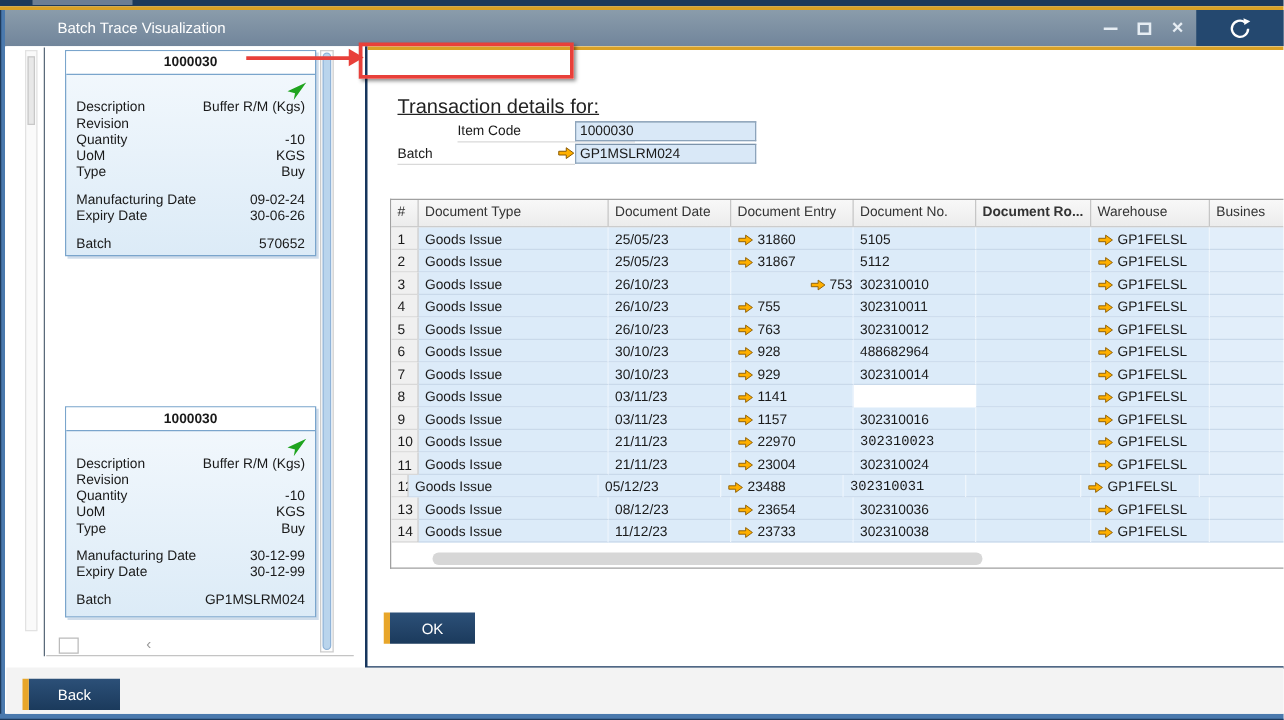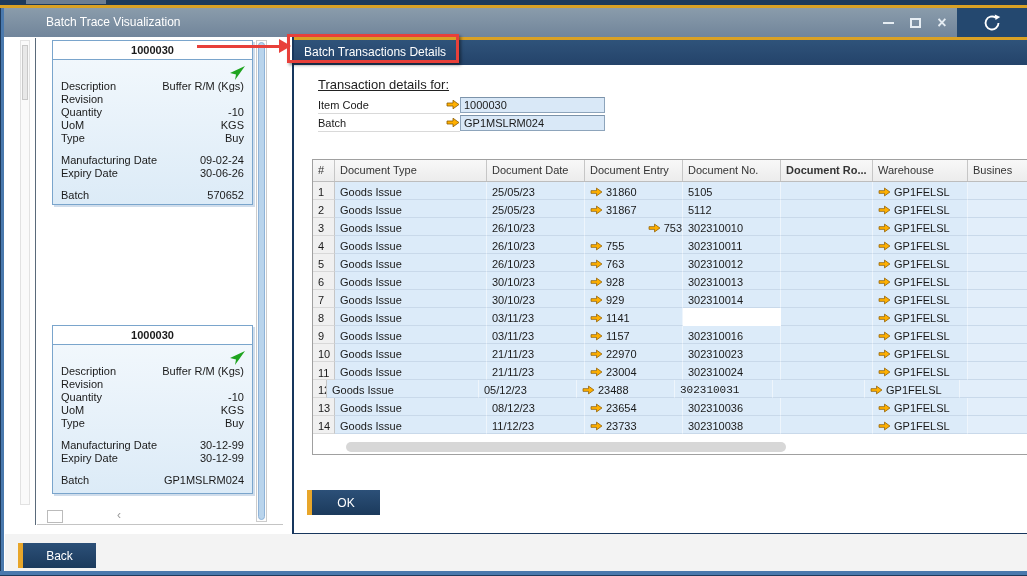--- a/index.html
+++ b/index.html
@@ -50,24 +50,24 @@
   .crow-gap { margin-top:9px; }
   .cl { white-space:nowrap;text-align:center; }
   .cv { white-space:nowrap; text-align:right; }
 
   
   .dialog { left:292px; top:37px; width:735px; height:498px; background:#fff;
     border-left:2px solid #17365D; border-bottom:2px solid #17365D; overflow:hidden; }
   .dlg-orange-top { left:0; top:0; width:733px; height:3px; background:#D9A125; }
   .dlg-header { left:0; top:3px; width:733px; height:25px; background:linear-gradient(#2F537A,#24436A); }
   .dlg-title { left:10px; top:0; line-height:25px; color:#fff; font-size:12px; }
-  .section-label { left:24px; top:40px; font-size:13px; text-decoration:underline; color:#222; }
+  .section-label { left:24px; top:40px; font-size:16px; text-decoration:underline; color:#222; }
   .field-row { left:24px; height:18px; width:142px; display:flex; align-items:center;
     border-bottom:1px solid #d9d9d9; }
-  .field-row-1 { top:59px; } .field-row-2 { top:77px; }
+  .field-row-1 { top:59px;margin-left:48px; } .field-row-2 { top:77px; }
   .field-label { font-size:11px; color:#1a1a1a; flex:1; }
   .field-input { left:166px; width:145px; height:16px; background:#D9E8F7;
     border:1px solid #8DA4BB; border-top-color:#7C93AA; font-family:"Liberation Sans",sans-serif;
     font-size:11px; color:#1a1a1a; padding:0 3px; }
   .fi-1 { top:60px; } .fi-2 { top:78px; }
   .link-arrow { display:inline-block; width:14px; height:11px; }
 
   
   .dtable { left:18px; top:122px; width:715px; height:296px; border:1px solid #A0A0A0;
     border-right:none; overflow:hidden; background:#fff; }
@@ -219,23 +219,20 @@
   <div class="abs vscroll-right">
     <div class="abs vscroll-right-thumb"></div>
   </div>
   <div class="abs hscroll-thumb-box"></div>
   <div class="abs hscroll-left-arrow">‹</div>
   <div class="abs panel-bottom-line"></div>
 </div>
 
 <div class="abs dialog">
   <div class="abs dlg-orange-top"></div>
-  <div class="abs dlg-header">
-    <div class="abs dlg-title">Batch Transactions Details</div>
-  </div>
 
   <div class="abs section-label">Transaction details for:</div>
 
   <div class="abs field-row field-row-1">
     <span class="field-label">Item Code</span>
     <svg class="link-arrow" viewBox="0 0 14 11">
       <path d="M1 4 h6 V1.2 L13 5.5 L7 9.8 V7 H1 Z" fill="#FFB000" stroke="#8A5A00" stroke-width="0.8"></path>
     </svg>
   </div>
   <input class="abs field-input fi-1" readonly="" value="1000030" style="">
@@ -430,21 +427,21 @@
           <div class="cell" style="width: 98px;">
             <span>30/10/23</span>
           </div>
           <div class="cell" style="width: 98px;">
             <svg width="13" height="10" viewBox="0 0 14 11" style="flex:none">
               <path d="M1 4 h6 V1.2 L13 5.5 L7 9.8 V7 H1 Z" fill="#FFB000" stroke="#8A5A00" stroke-width="0.8"></path>
             </svg>
             <span>928</span>
           </div>
           <div class="cell" style="width: 98px;">
-            <span>302310013</span>
+            <span>488682964</span>
           </div>
           <div class="cell" style="width: 92px;">
             <span></span>
           </div>
           <div class="cell" style="width: 95px;">
             <svg width="13" height="10" viewBox="0 0 14 11" style="flex:none">
               <path d="M1 4 h6 V1.2 L13 5.5 L7 9.8 V7 H1 Z" fill="#FFB000" stroke="#8A5A00" stroke-width="0.8"></path>
             </svg>
             <span>GP1FELSL</span>
           </div>
@@ -557,21 +554,21 @@
           </div>
           <div class="cell" style="width: 98px;">
             <span>21/11/23</span>
           </div>
           <div class="cell" style="width: 98px;">
             <svg width="13" height="10" viewBox="0 0 14 11" style="flex:none">
               <path d="M1 4 h6 V1.2 L13 5.5 L7 9.8 V7 H1 Z" fill="#FFB000" stroke="#8A5A00" stroke-width="0.8"></path>
             </svg>
             <span>22970</span>
           </div>
-          <div class="cell" style="width: 98px;">
+          <div class="cell" style="width: 98px; font-family: Liberation Mono, monospace;">
             <span>302310023</span>
           </div>
           <div class="cell" style="width: 92px;">
             <span></span>
           </div>
           <div class="cell" style="width: 95px;">
             <svg width="13" height="10" viewBox="0 0 14 11" style="flex:none">
               <path d="M1 4 h6 V1.2 L13 5.5 L7 9.8 V7 H1 Z" fill="#FFB000" stroke="#8A5A00" stroke-width="0.8"></path>
             </svg>
             <span>GP1FELSL</span>

